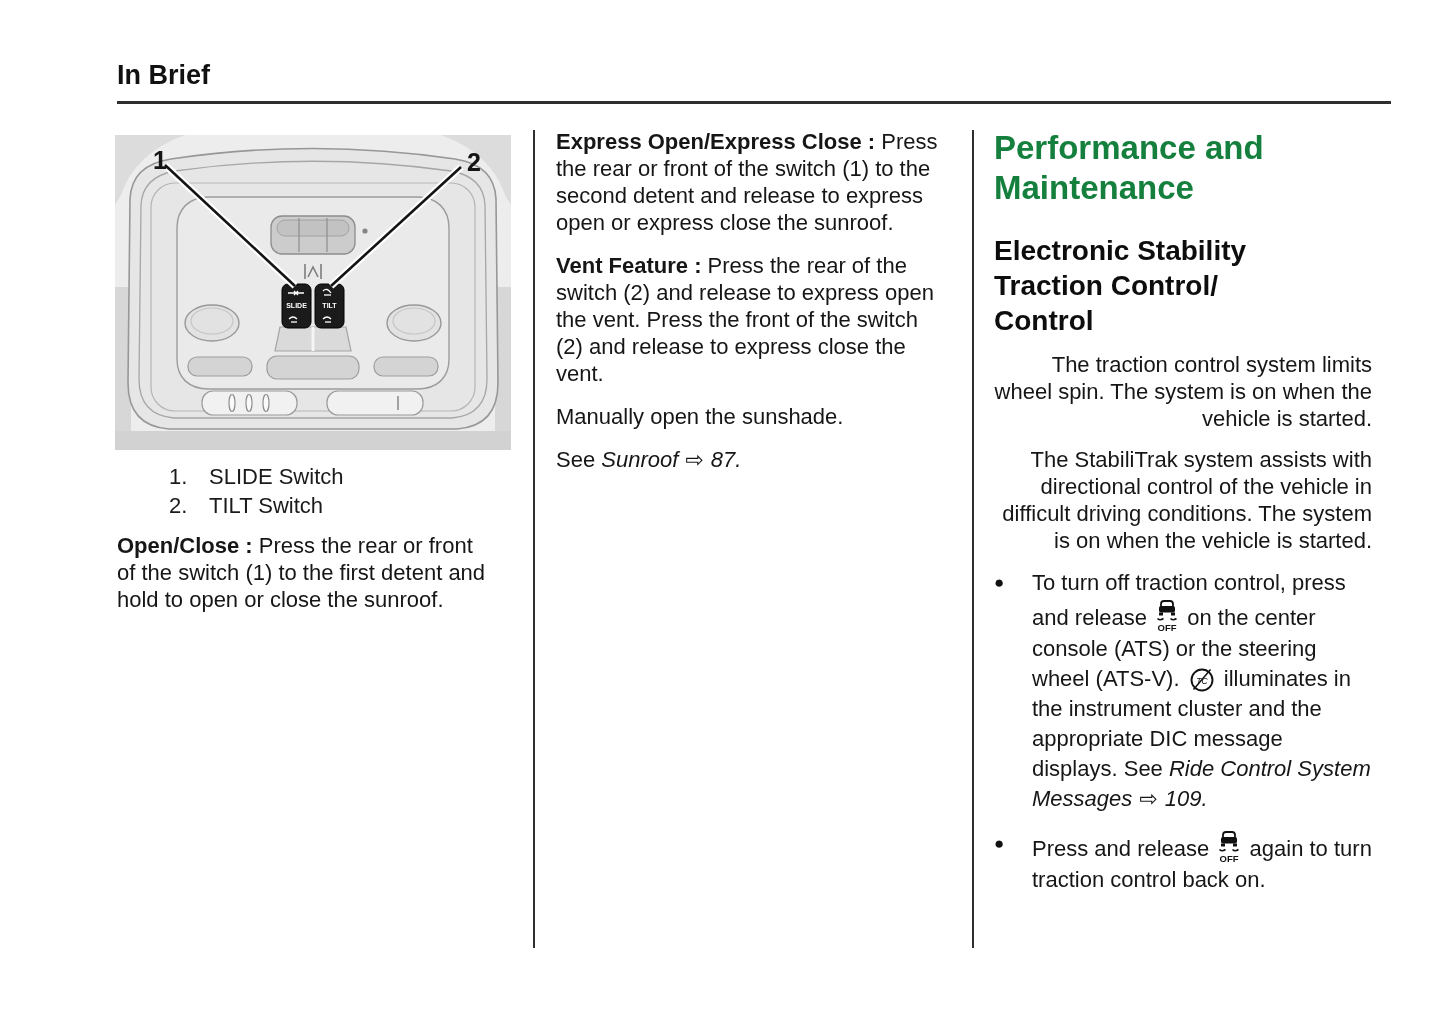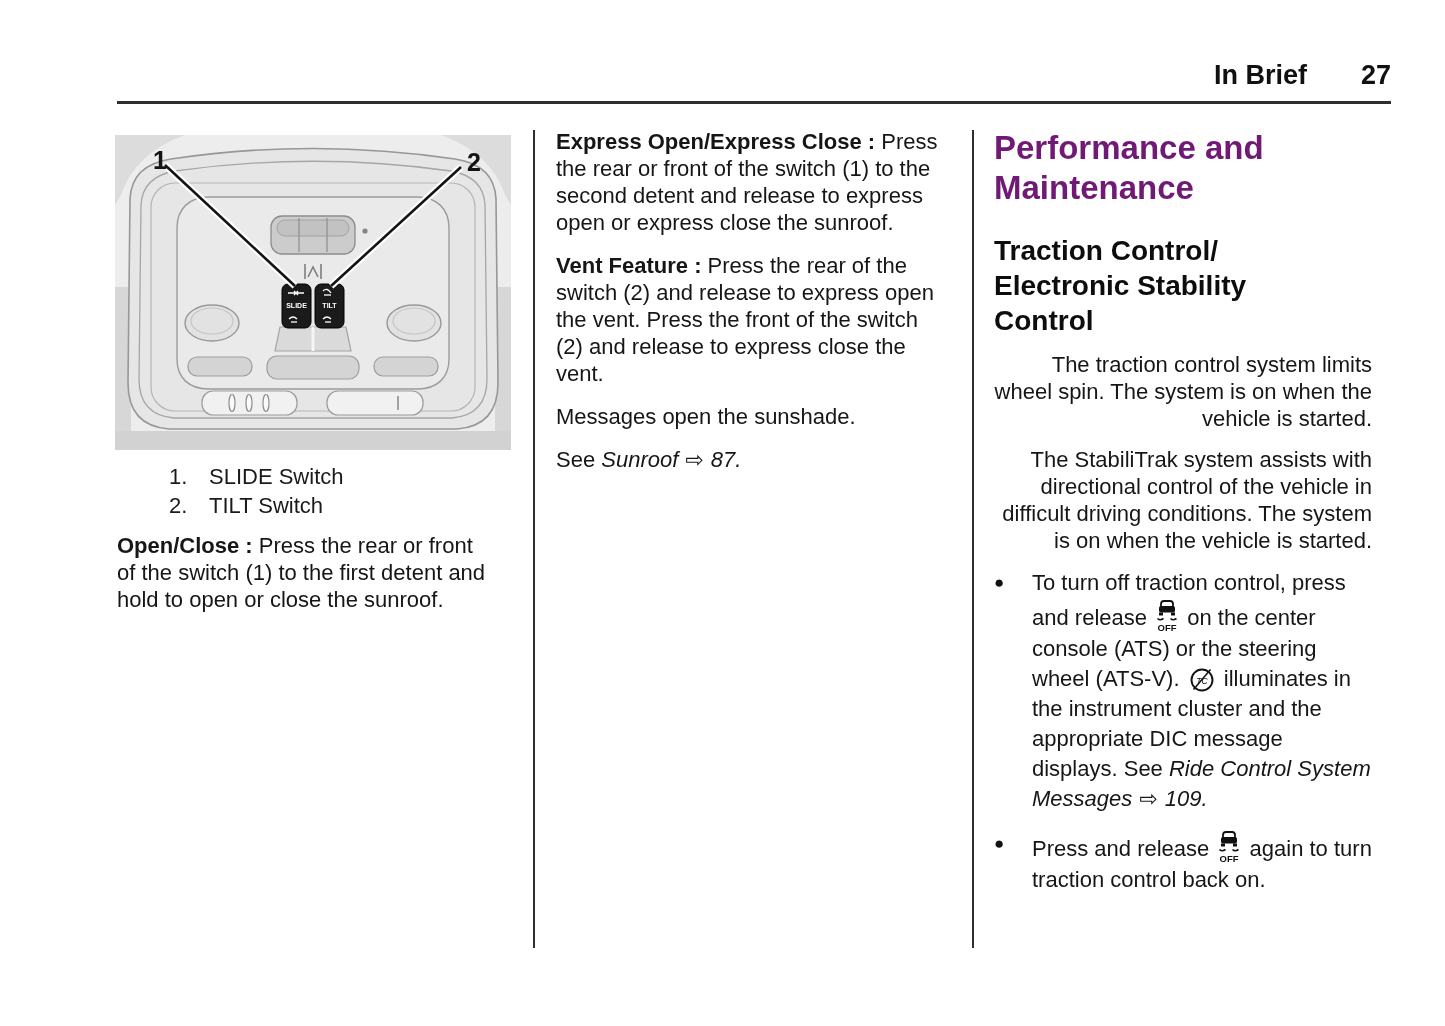--- a/index.html
+++ b/index.html
@@ -9,21 +9,21 @@
     width:1445px; height:1026px;
     font-family:"Liberation Sans","DejaVu Sans",sans-serif;
     color:#1a1a1a;
     overflow:hidden;
   }
 
   
   .page-header {
     position:absolute; top:60px; left:117px; width:1274px;
     display:flex; justify-content:flex-end; align-items:baseline; gap:54px;
-    font-size:27px; font-weight:bold; color:#111;
+    font-size:27px; font-weight:bold; color:#111;flex-direction:column;
   }
   .header-rule {
     position:absolute; top:101px; left:117px; width:1274px; height:3px;
     background:#2e2e2e;
   }
 
   
   .vdivider {
     position:absolute; top:130px; width:2px; height:818px; background:#2f2f2f;
   }
@@ -42,21 +42,21 @@
   .col-right      { left:994px; top:128px; width:378px; }
 
   
   .figure-wrap { position:absolute; left:115px; top:135px; width:396px; height:315px; }
 
   .figure-caption { position:absolute; left:117px; top:462px; width:380px; font-size:22px; }
   .figure-caption .cap-row { display:flex; line-height:29px; padding-left:52px; }
   .figure-caption .cap-num { width:40px; }
 
   
-  .h1 { font-size:33px; line-height:40px; font-weight:bold; color:#701a75; }
+  .h1 { font-size:33px; line-height:40px; font-weight:bold; color:#15803d; }
   .h2 { font-size:28px; line-height:35px; font-weight:bold; color:#0d0d0d; margin-top:25px; margin-bottom:13px; }
   .h1 span, .h2 span { display:block; }
   .col-right p.body { margin:0 0 14px 0;text-align:right; }
 
   
   .bullet-row { display:flex; margin-bottom:15px; }
   .bullet-marker { width:38px; font-size:17px; line-height:29px; color:#111; }
   .bullet-body { flex:1; line-height:30px; }
   .inline-icon { vertical-align:-9px; margin:0 2px; }
   .inline-icon.tcw { vertical-align:-7px; }
@@ -174,32 +174,32 @@
   </div>
 </div>
 
 <div class="col col-left-text">
   <p><span class="lead">Open/Close : </span><span>Press the rear or front of the switch (1) to the first detent and hold to open or close the sunroof.</span></p>
 </div>
 
 <div class="col col-middle">
   <p><span class="lead">Express Open/Express Close : </span><span>Press the rear or front of the switch (1) to the second detent and release to express open or express close the sunroof.</span></p>
   <p><span class="lead">Vent Feature : </span><span>Press the rear of the switch (2) and release to express open the vent. Press the front of the switch (2) and release to express close the vent.</span></p>
-  <p>Messages open the sunshade.</p>
+  <p>Manually open the sunshade.</p>
   <p><span>See </span><span class="it">Sunroof</span><span class="arrow"> ⇨ </span><span class="it">87.</span></p>
 </div>
 
 <div class="col col-right">
   <div class="h1">
     <span>Performance and</span>
     <span>Maintenance</span>
   </div>
   <div class="h2">
+    <span>Electronic Stability</span>
     <span>Traction Control/</span>
-    <span>Electronic Stability</span>
     <span>Control</span>
   </div>
   <p class="body">The traction control system limits wheel spin. The system is on when the vehicle is started.</p>
   <p class="body">The StabiliTrak system assists with directional control of the vehicle in difficult driving conditions. The system is on when the vehicle is started.</p>
 
   <div>
     <div class="bullet-row">
       <span class="bullet-marker">●</span>
       <div class="bullet-body">To turn off traction control, press and release <svg class="inline-icon" width="24" height="36" viewBox="0 0 24 36">
             <rect x="6" y="3" width="12" height="8" rx="3" fill="none" stroke="#111" stroke-width="1.8"></rect>

